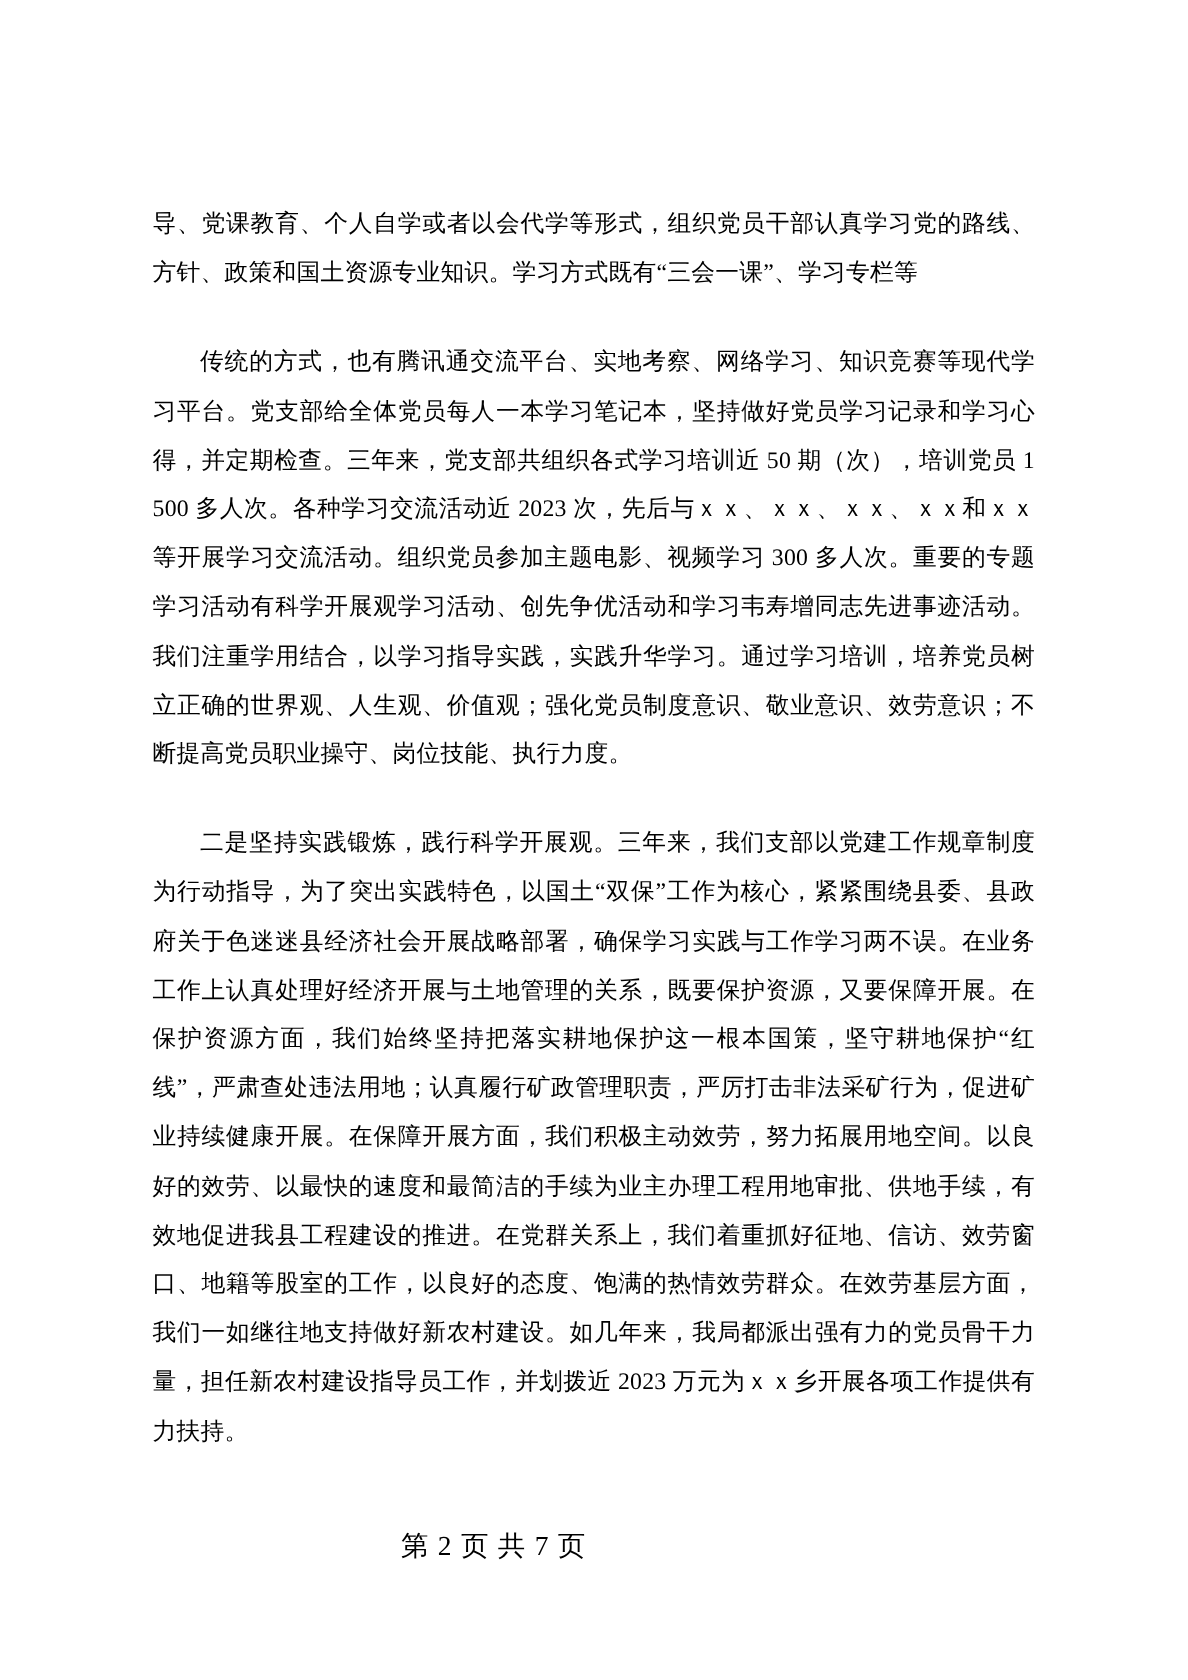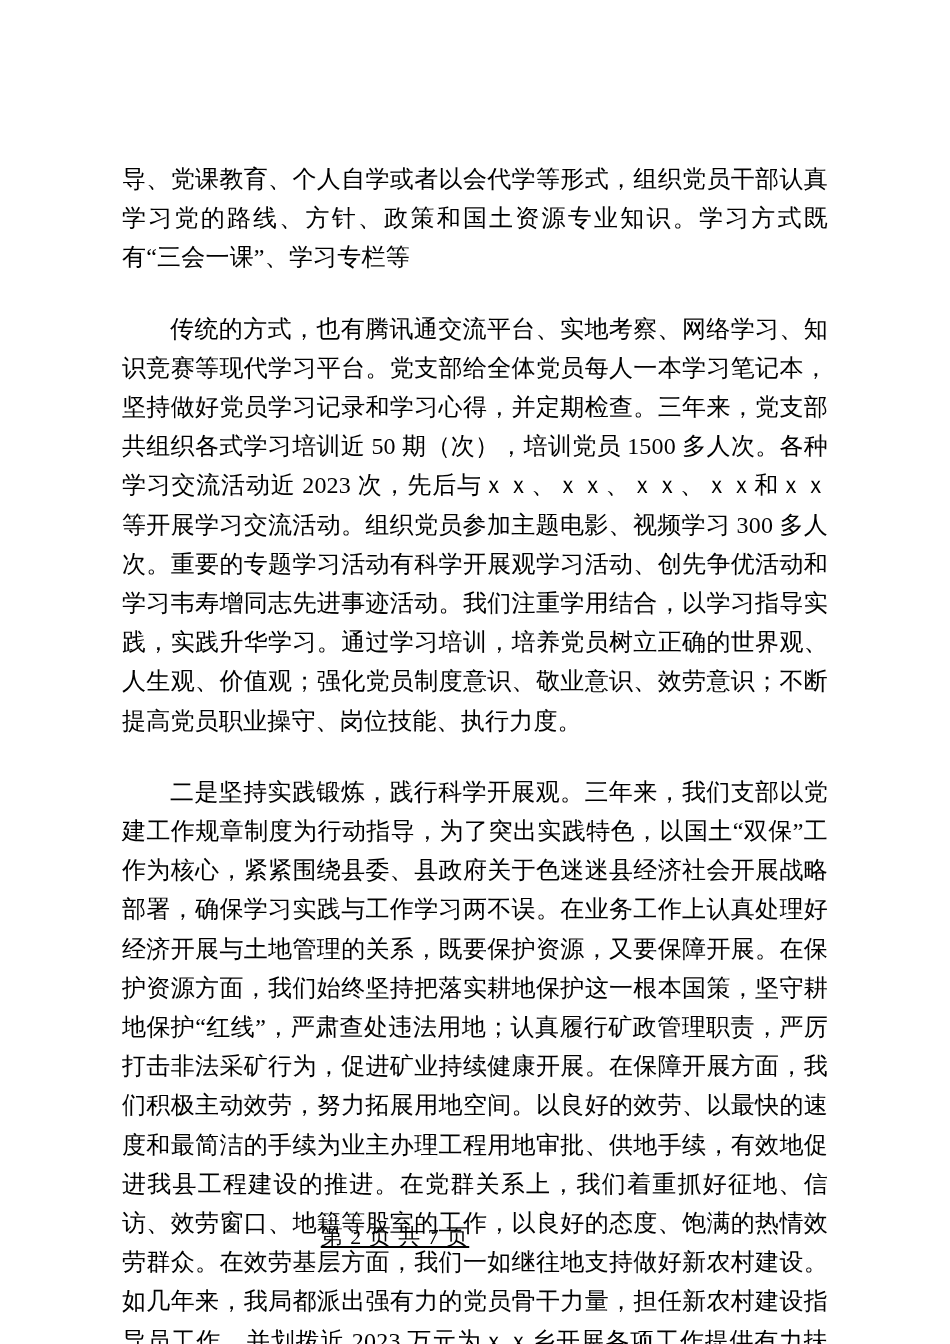--- a/index.html
+++ b/index.html
@@ -23,42 +23,41 @@
     height: 1344px;
     background: #ffffff;
   }
   .content {
     position: absolute;
     left: 122px;
     top: 160px;
     width: 706px;
   }
   .para {
-    font-size: 24px;
+    font-size: 19px;
     line-height: 39.2px;
     text-align: justify;
     text-justify: inter-ideograph;
     margin: 0;
     letter-spacing: 0.2px;
     word-break: break-all;
   }
   .para.indent {
     text-indent: 2em;
     margin-top: 32px;
   }
   .footer {
     position: absolute;
     left: 0;
     top: 1222px;
     width: 790px;
     text-align: center;
     font-size: 22px;
     font-family: "Liberation Serif", "DejaVu Serif", serif;
     letter-spacing: 1px;
-    text-decoration: underline;
   }
 </style>
 </head>
 <body>
 
 <div class="page">
   <div class="content">
     <p class="para">导、党课教育、个人自学或者以会代学等形式，组织党员干部认真学习党的路线、方针、政策和国土资源专业知识。学习方式既有“三会一课”、学习专栏等</p>
     <p class="para indent">传统的方式，也有腾讯通交流平台、实地考察、网络学习、知识竞赛等现代学习平台。党支部给全体党员每人一本学习笔记本，坚持做好党员学习记录和学习心得，并定期检查。三年来，党支部共组织各式学习培训近 50 期（次），培训党员 1500 多人次。各种学习交流活动近 2023 次，先后与ｘｘ、ｘｘ、ｘｘ、ｘｘ和ｘｘ等开展学习交流活动。组织党员参加主题电影、视频学习 300 多人次。重要的专题学习活动有科学开展观学习活动、创先争优活动和学习韦寿增同志先进事迹活动。我们注重学用结合，以学习指导实践，实践升华学习。通过学习培训，培养党员树立正确的世界观、人生观、价值观；强化党员制度意识、敬业意识、效劳意识；不断提高党员职业操守、岗位技能、执行力度。</p>
     <p class="para indent">二是坚持实践锻炼，践行科学开展观。三年来，我们支部以党建工作规章制度为行动指导，为了突出实践特色，以国土“双保”工作为核心，紧紧围绕县委、县政府关于色迷迷县经济社会开展战略部署，确保学习实践与工作学习两不误。在业务工作上认真处理好经济开展与土地管理的关系，既要保护资源，又要保障开展。在保护资源方面，我们始终坚持把落实耕地保护这一根本国策，坚守耕地保护“红线”，严肃查处违法用地；认真履行矿政管理职责，严厉打击非法采矿行为，促进矿业持续健康开展。在保障开展方面，我们积极主动效劳，努力拓展用地空间。以良好的效劳、以最快的速度和最简洁的手续为业主办理工程用地审批、供地手续，有效地促进我县工程建设的推进。在党群关系上，我们着重抓好征地、信访、效劳窗口、地籍等股室的工作，以良好的态度、饱满的热情效劳群众。在效劳基层方面，我们一如继往地支持做好新农村建设。如几年来，我局都派出强有力的党员骨干力量，担任新农村建设指导员工作，并划拨近 2023 万元为ｘｘ乡开展各项工作提供有力扶持。</p>

